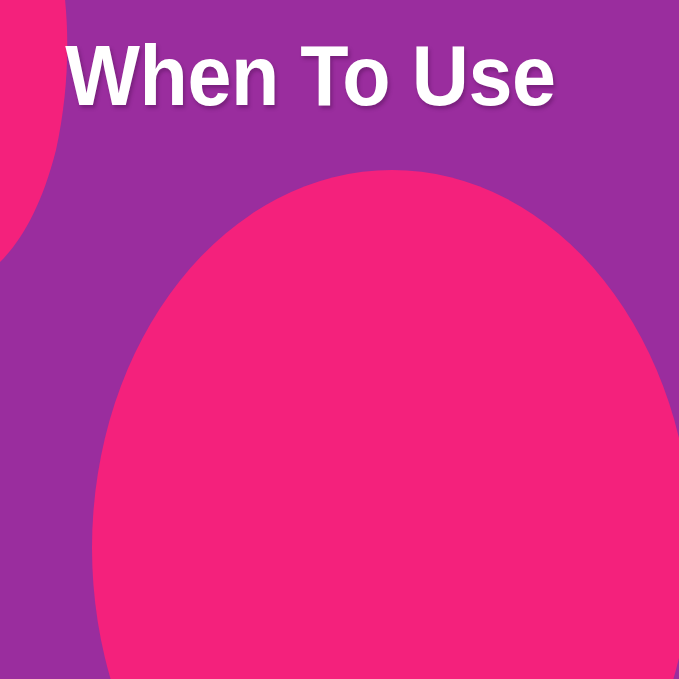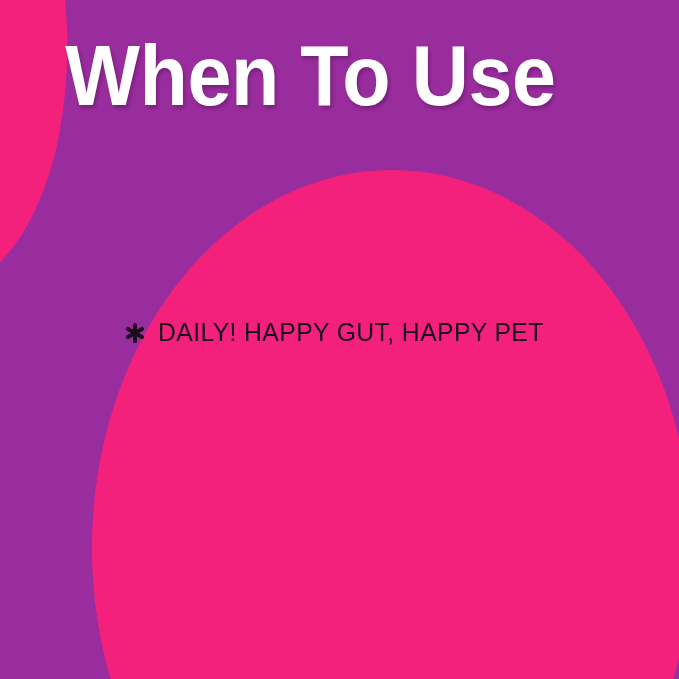--- a/index.html
+++ b/index.html
@@ -108,36 +108,20 @@
 
     <ellipse cx="392" cy="548" rx="300" ry="378" fill="#f4217c"></ellipse>
   </svg>
 
   <div class="title-wrap">
     <h1 class="poster-title">When To Use</h1>
   </div>
 
   <ul class="bullet-list">
 
-    <li class="bullet-item">
-      <svg class="bullet-marker" viewBox="0 0 100 100" aria-hidden="true">
-        <g fill="#1c0c1d">
-          <circle cx="50" cy="50" r="13"></circle>
-          <g>
-            <rect x="41" y="4" width="18" height="42" rx="9"></rect>
-            <rect x="41" y="54" width="18" height="42" rx="9"></rect>
-            <rect x="41" y="4" width="18" height="42" rx="9" transform="rotate(60 50 50)"></rect>
-            <rect x="41" y="54" width="18" height="42" rx="9" transform="rotate(60 50 50)"></rect>
-            <rect x="41" y="4" width="18" height="42" rx="9" transform="rotate(120 50 50)"></rect>
-            <rect x="41" y="54" width="18" height="42" rx="9" transform="rotate(120 50 50)"></rect>
-          </g>
-        </g>
-      </svg>
-      <span class="bullet-text">DAILY! HAPPY GUT, HAPPY PET</span>
-    </li>
 
 
 
 
 
   </ul>
 
 </div>
 
 </body></html>

